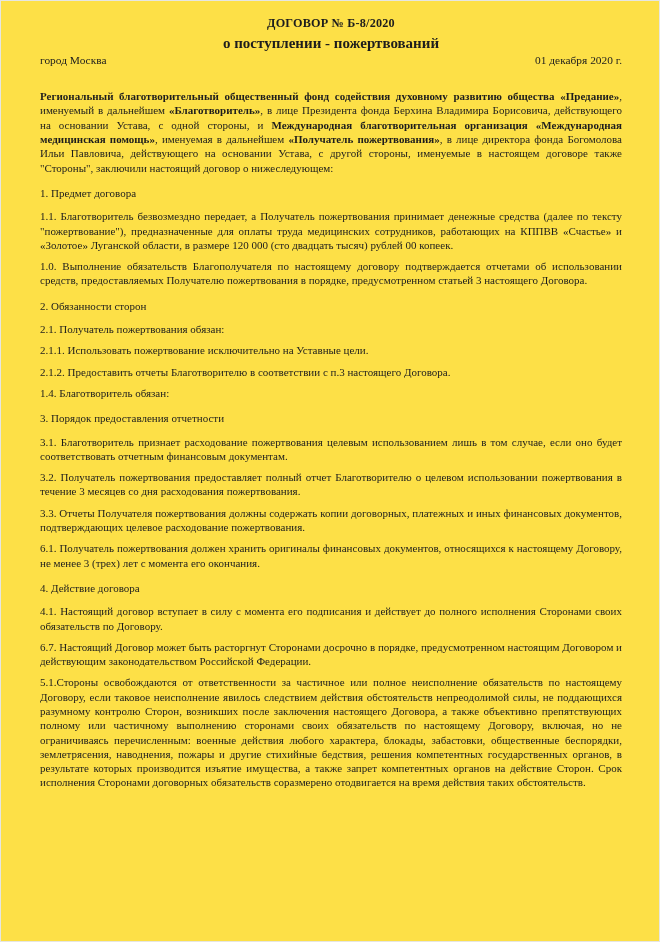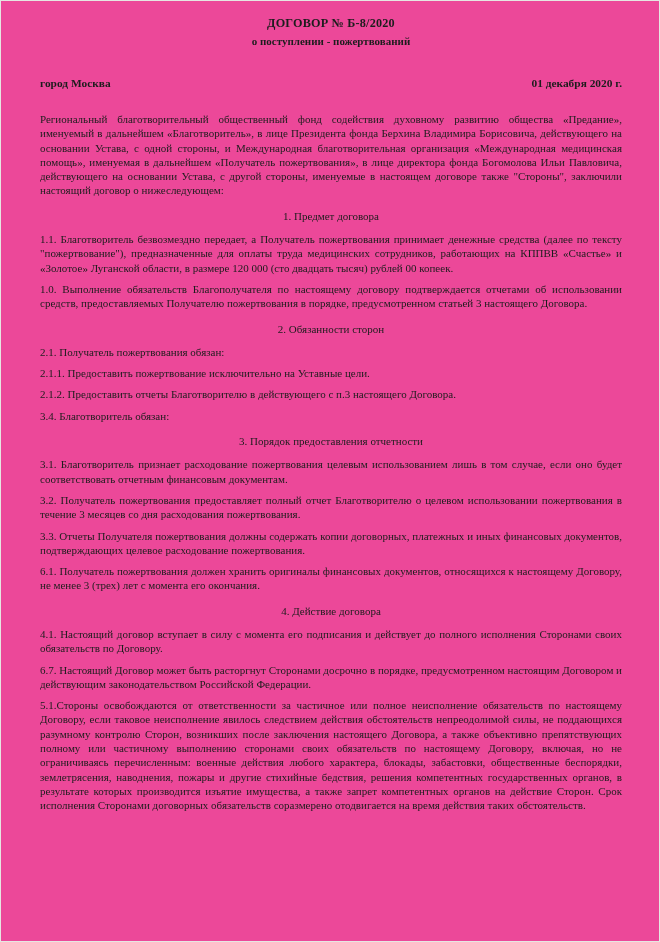--- a/index.html
+++ b/index.html
@@ -8,64 +8,63 @@
     width: 660px;
     height: 942px;
     background: #ffffff;
     overflow: hidden;
   }
   .page {
     box-sizing: border-box;
     width: 660px;
     height: 942px;
     padding: 16px 38px 10px 40px;
-    background: #ec4899;
+    background: #fde047;
     box-shadow: inset 0 0 0 1px #e6e6e2;
     font-family: "Liberation Serif", "DejaVu Serif", serif;
     font-size: 11px;
     line-height: 1.3;
     color: #1d1d1d;
     overflow: hidden;
   }
   .title-block {
     text-align: center;
     font-weight: bold;
   }
   .title-line1 {
     font-size: 12.2px;
     letter-spacing: 0.2px;
   }
   .title-line2 {
-    font-size: 11px;
+    font-size: 15px;
     margin-top: 2px;
   }
   .city-date {
     display: flex;
     justify-content: space-between;
-    font-weight: bold;
+    font-weight: normal;
     font-size: 11.4px;
-    margin: 28px 0 21px 0;
+    margin: 0 0 21px 0;
   }
   .doc-body { }
   .doc-heading {
-    text-align: center;
     margin: 11px 0 9px 0;
     white-space: pre-wrap;
   }
   .doc-para {
     text-align: justify;
     margin: 0 0 7px 0;
     white-space: pre-wrap;
   }
   .doc-para.preamble {
     margin-bottom: 9px;
   }
   .run { }
   .run.bold {
-    font-weight: normal;
+    font-weight: bold;
   }
 </style>
 </head>
 <body>
 
 <div class="page">
 
   <div class="title-block">
     <div class="title-line1">ДОГОВОР № Б-8/2020</div>
     <div class="title-line2">о поступлении - пожертвований</div>
@@ -76,23 +75,23 @@
     <span>01 декабря 2020 г.</span>
   </div>
 
   <div class="doc-body">
       <div class="doc-para preamble"><span class="run bold">Региональный благотворительный общественный фонд содействия духовному развитию общества «Предание»</span><span class="run">, именуемый в дальнейшем </span><span class="run bold">«Благотворитель»</span><span class="run">, в лице Президента фонда Берхина Владимира Борисовича, действующего на основании Устава, с одной стороны, и </span><span class="run bold">Международная благотворительная организация «Международная медицинская помощь»</span><span class="run">, именуемая в дальнейшем </span><span class="run bold">«Получатель пожертвования»</span><span class="run">, в лице директора фонда Богомолова Ильи Павловича, действующего на основании Устава, с другой стороны, именуемые в настоящем договоре также "Стороны", заключили настоящий договор о нижеследующем:</span></div>
       <div class="doc-heading">1. Предмет договора</div>
       <div class="doc-para"><span class="run">1.1. Благотворитель безвозмездно передает, а Получатель пожертвования принимает денежные средства (далее по тексту "пожертвование"), предназначенные для оплаты труда медицинских сотрудников, работающих на КППВВ «Счастье» и «Золотое» Луганской области, в размере 120 000 (сто двадцать тысяч) рублей 00 копеек.</span></div>
       <div class="doc-para"><span class="run">1.0. Выполнение обязательств Благополучателя по настоящему договору подтверждается отчетами об использовании средств, предоставляемых Получателю пожертвования в порядке, предусмотренном статьей 3 настоящего Договора.</span></div>
       <div class="doc-heading">2. Обязанности сторон</div>
       <div class="doc-para"><span class="run">2.1. Получатель пожертвования обязан:</span></div>
-      <div class="doc-para"><span class="run">2.1.1. Предоставить пожертвование исключительно на Уставные цели.</span></div>
-      <div class="doc-para"><span class="run">2.1.2. Предоставить отчеты Благотворителю в действующего с п.3 настоящего Договора.</span></div>
-      <div class="doc-para"><span class="run">3.4. Благотворитель обязан:</span></div>
+      <div class="doc-para"><span class="run">2.1.1. Использовать пожертвование исключительно на Уставные цели.</span></div>
+      <div class="doc-para"><span class="run">2.1.2. Предоставить отчеты Благотворителю в соответствии с п.3 настоящего Договора.</span></div>
+      <div class="doc-para"><span class="run">1.4. Благотворитель обязан:</span></div>
       <div class="doc-heading">3. Порядок предоставления отчетности</div>
       <div class="doc-para"><span class="run">3.1. Благотворитель признает расходование пожертвования целевым использованием лишь в том случае, если оно будет соответствовать отчетным финансовым документам.</span></div>
       <div class="doc-para"><span class="run">3.2. Получатель пожертвования предоставляет полный отчет Благотворителю о целевом использовании пожертвования в течение 3 месяцев со дня расходования пожертвования.</span></div>
       <div class="doc-para"><span class="run">3.3. Отчеты Получателя пожертвования должны содержать копии договорных, платежных и иных финансовых документов, подтверждающих целевое расходование пожертвования.</span></div>
       <div class="doc-para"><span class="run">6.1. Получатель пожертвования должен хранить оригиналы финансовых документов, относящихся к настоящему Договору, не менее 3 (трех) лет с момента его окончания.</span></div>
       <div class="doc-heading">4. Действие договора</div>
       <div class="doc-para"><span class="run">4.1. Настоящий договор вступает в силу с момента его подписания и действует до полного исполнения Сторонами своих обязательств по Договору.</span></div>
       <div class="doc-para"><span class="run">6.7. Настоящий Договор может быть расторгнут Сторонами досрочно в порядке, предусмотренном настоящим Договором и действующим законодательством Российской Федерации.</span></div>
       <div class="doc-para"><span class="run">5.1.Стороны освобождаются от ответственности за частичное или полное неисполнение обязательств по настоящему Договору, если таковое неисполнение явилось следствием действия обстоятельств непреодолимой силы, не поддающихся разумному контролю Сторон, возникших после заключения настоящего Договора, а также объективно препятствующих полному или частичному выполнению сторонами своих обязательств по настоящему Договору, включая, но не ограничиваясь перечисленным: военные действия любого характера, блокады, забастовки, общественные беспорядки, землетрясения, наводнения, пожары и другие стихийные бедствия, решения компетентных государственных органов, в результате которых производится изъятие имущества, а также запрет компетентных органов на действие Сторон. Срок исполнения Сторонами договорных обязательств соразмерено отодвигается на время действия таких обстоятельств.</span></div>
     </div>

